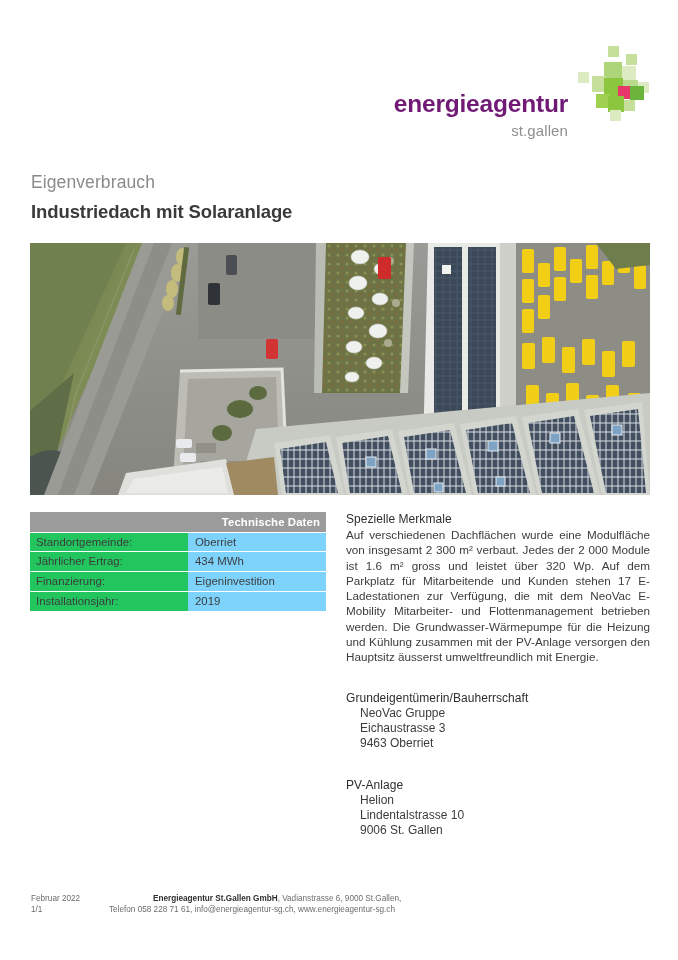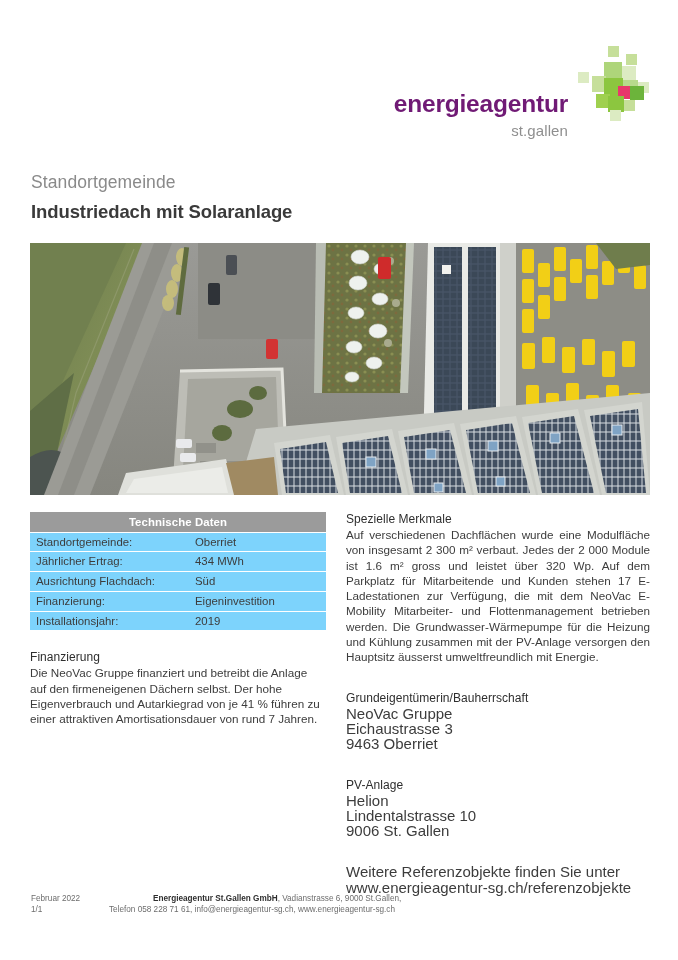--- a/index.html
+++ b/index.html
@@ -110,26 +110,26 @@
     border-spacing: 0 1px;
     width: 296px;
     font-size: 11.4px;
   }
   table.tech caption {
     caption-side: top;
     background: #9b9b9b;
     color: #ffffff;
     font-weight: bold;
     font-size: 11.4px;
-    text-align: center;
+    text-align: right;
     padding: 3.5px 6px 4px 6px;
     letter-spacing: 0.1px;
   }
   table.tech td {
-    background: #7dd3fc;
+    background: #22c55e;
     padding: 3.2px 6px 3.6px 6px;
     color: #3c3c3c;
     vertical-align: top;
   }
   table.tech td.k { width: 146px; }
   table.tech td.v {
     background: #7dd3fc;
     padding-left: 7px;
   }
 
@@ -143,21 +143,21 @@
     color: #2e2e2e;
     letter-spacing: 0.05px;
   }
   .sec p {
     margin: 0;
     font-size: 11.7px;
     line-height: 15.3px;
     color: #3c3c3c;
   }
   .col-right .sec p { text-align: justify; }
-  .addr { line-height: 15.3px; font-size: 15px; }
+  .addr { line-height: 15.3px; font-size: 12px; margin-left: 14px; }
   .sec.wide { margin-top: 26px; }
 
   
   .footer {
     position: absolute;
     left: 31px;
     top: 893px;
     width: 620px;
     font-size: 8.2px;
     color: #6d6d6d;
@@ -196,21 +196,21 @@
     <i style="left:34px;  top:50px;  width:16px; height:16px; background:#8cc63f;"></i>
     <i style="left:50px;  top:54px;  width:11px; height:11px; background:#c6df9a;"></i>
     <i style="left:36px;  top:64px;  width:11px; height:11px; background:#dcebc2;"></i>
   </div>
   <div class="logo-wordmark">
     <span class="logo-word-main">energieagentur</span>
     <span class="logo-word-sub">st.gallen</span>
   </div>
 </div>
 
-<div class="kicker">Standortgemeinde</div>
+<div class="kicker">Eigenverbrauch</div>
 <div class="doc-title">Industriedach mit Solaranlage</div>
 
 <div class="photo">
   <svg width="620" height="252" viewBox="0 0 620 252" preserveAspectRatio="none">
     <defs>
       <linearGradient id="grassg" x1="0" y1="0" x2="1" y2="1">
         <stop offset="0%" stop-color="#6a7a4c"></stop>
         <stop offset="50%" stop-color="#7e8c55"></stop>
         <stop offset="100%" stop-color="#69784b"></stop>
       </linearGradient>
@@ -393,39 +393,31 @@
     <tbody>
       <tr>
         <td class="k">Standortgemeinde:</td>
         <td class="v">Oberriet</td>
       </tr>
       <tr>
         <td class="k">Jährlicher Ertrag:</td>
         <td class="v">434 MWh</td>
       </tr>
       <tr>
-        <td class="k">Ausrichtung Flachdach:</td>
-        <td class="v">Süd</td>
-      </tr>
-      <tr>
         <td class="k">Finanzierung:</td>
         <td class="v">Eigeninvestition</td>
       </tr>
       <tr>
         <td class="k">Installationsjahr:</td>
         <td class="v">2019</td>
       </tr>
     </tbody>
   </table>
 
 
-  <div class="sec">
-    <h3>Finanzierung</h3>
-    <p>Die NeoVac Gruppe finanziert und betreibt die Anlage auf den firmeneigenen Dächern selbst. Der hohe Eigenverbrauch und Autarkiegrad von je 41 % führen zu einer attraktiven Amortisationsdauer von rund 7 Jahren.</p>
-  </div>
 
 </div>
 
 <div class="col-right">
 
   <div class="sec">
     <h3>Spezielle Merkmale</h3>
     <p>Auf verschiedenen Dachflächen wurde eine Modulfläche von insgesamt 2 300 m² verbaut. Jedes der 2 000 Module ist 1.6 m² gross und leistet über 320 Wp. Auf dem Parkplatz für Mitarbeitende und Kunden stehen 17 E-Ladestationen zur Verfügung, die mit dem NeoVac E-Mobility Mitarbeiter- und Flottenmanagement betrieben werden. Die Grundwasser-Wärmepumpe für die Heizung und Kühlung zusammen mit der PV-Anlage versorgen den Hauptsitz äusserst umweltfreundlich mit Energie.</p>
   </div>
 
@@ -440,24 +432,20 @@
 
   <div class="sec wide">
     <h3>PV-Anlage</h3>
     <div class="addr">
       <div>Helion</div>
       <div>Lindentalstrasse 10</div>
       <div>9006 St. Gallen</div>
     </div>
   </div>
 
-  <div class="sec wide">
-    <div class="addr">Weitere Referenzobjekte finden Sie unter</div>
-    <div class="addr">www.energieagentur-sg.ch/referenzobjekte</div>
-  </div>
 
 </div>
 
 <div class="footer">
   <div class="fdate">
     <div>Februar 2022</div>
     <div>1/1</div>
   </div>
   <div class="fbody">
     <div><b>Energieagentur St.Gallen GmbH</b><span>, Vadianstrasse 6, 9000 St.Gallen,</span></div>

